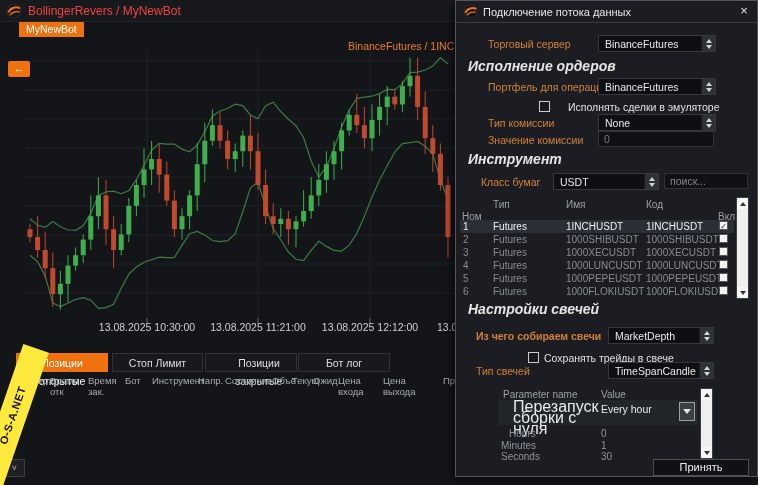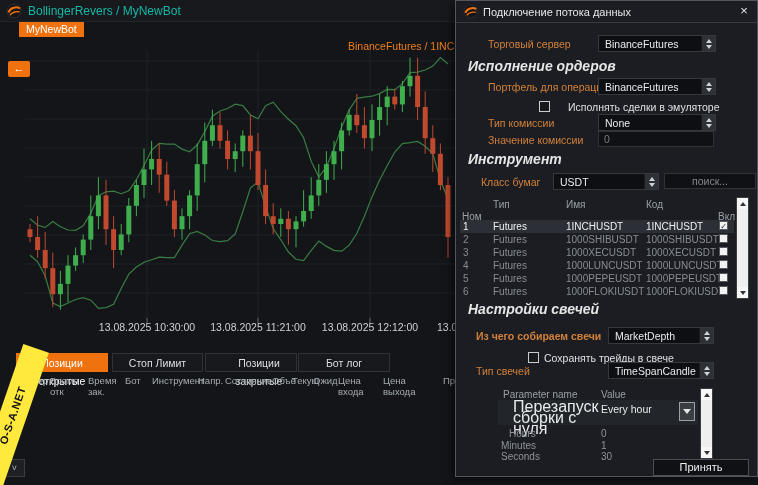--- a/index.html
+++ b/index.html
@@ -1,20 +1,20 @@
 <!DOCTYPE html>
 <html><head>
 <meta charset="utf-8">
 <style>
   html,body{margin:0;padding:0;background:#0b0c0e;}
   *{box-sizing:border-box;font-family:"Liberation Sans",sans-serif;}
   #root{position:relative;width:758px;height:485px;background:#131519;overflow:hidden;color:#e8eaec;}
   
   #topbar{position:absolute;left:0;top:0;width:758px;height:22px;background:#17191d;border-bottom:1px solid #22252a;}
-  #topbar .title{position:absolute;left:28px;top:4px;font-size:12px;color:#14b8a6;}
+  #topbar .title{position:absolute;left:28px;top:4px;font-size:12px;color:#ef4444;}
   .logo{position:absolute;left:6px;top:3px;width:16px;height:16px;}
   #strategy-tab{position:absolute;left:19px;top:22px;height:15px;line-height:15px;padding:0 7px;background:#f0720e;color:#fff;font-size:10.5px;}
   #back-btn{position:absolute;left:8px;top:61px;width:22px;height:16px;background:#f0720e;border-radius:2px;color:#fff;font-size:11px;text-align:center;line-height:15px;}
   #symbol-label{position:absolute;left:348px;top:40px;font-size:10.5px;color:#ef7f1c;white-space:nowrap;}
   #chart-svg{position:absolute;left:0;top:0;}
   .xlab{position:absolute;top:321px;font-size:10.5px;color:#ccd1d6;white-space:nowrap;}
   
   .btab{position:absolute;top:353px;height:19px;font-size:10.5px;text-align:center;line-height:18px;color:#dcdfe2;background:#17191c;border:1px solid #2f3237;}
   .btab.active{background:#f0720e;color:#fff;border-color:#f0720e;}
   #cols{position:absolute;left:0;top:375px;width:455px;height:28px;}
@@ -328,21 +328,21 @@
     <span class="section" style="left:12px;top:150px;">Инструмент</span>
 
     <span class="flabel" style="left:25px;top:175px;">Класс бумаг</span>
     <div class="combo" style="left:97px;top:172px;width:106px;">
       <span class="ctext">USDT</span>
       <span class="spinner">
           <i class="tri-up"></i>
           <i class="tri-dn"></i>
         </span>
     </div>
-    <input class="tinput" style="left: 208px; top: 172px; width: 92px; text-align: center;" placeholder="поиск...">
+    <input class="tinput" style="left: 208px; top: 172px; width: 84px;" placeholder="поиск...">
 
     <span class="thead" style="left:37px;top:198px;">Тип</span>
     <span class="thead" style="left:110px;top:198px;">Имя</span>
     <span class="thead" style="left:190px;top:198px;">Код</span>
     <span class="thead" style="left:6px;top:210px;">Ном</span>
     <span class="thead" style="left:262px;top:210px;">Вкл</span>
 
     <div id="inst-rows">
         <div class="irow sel">
           <span style="left: 3px;">1</span>

